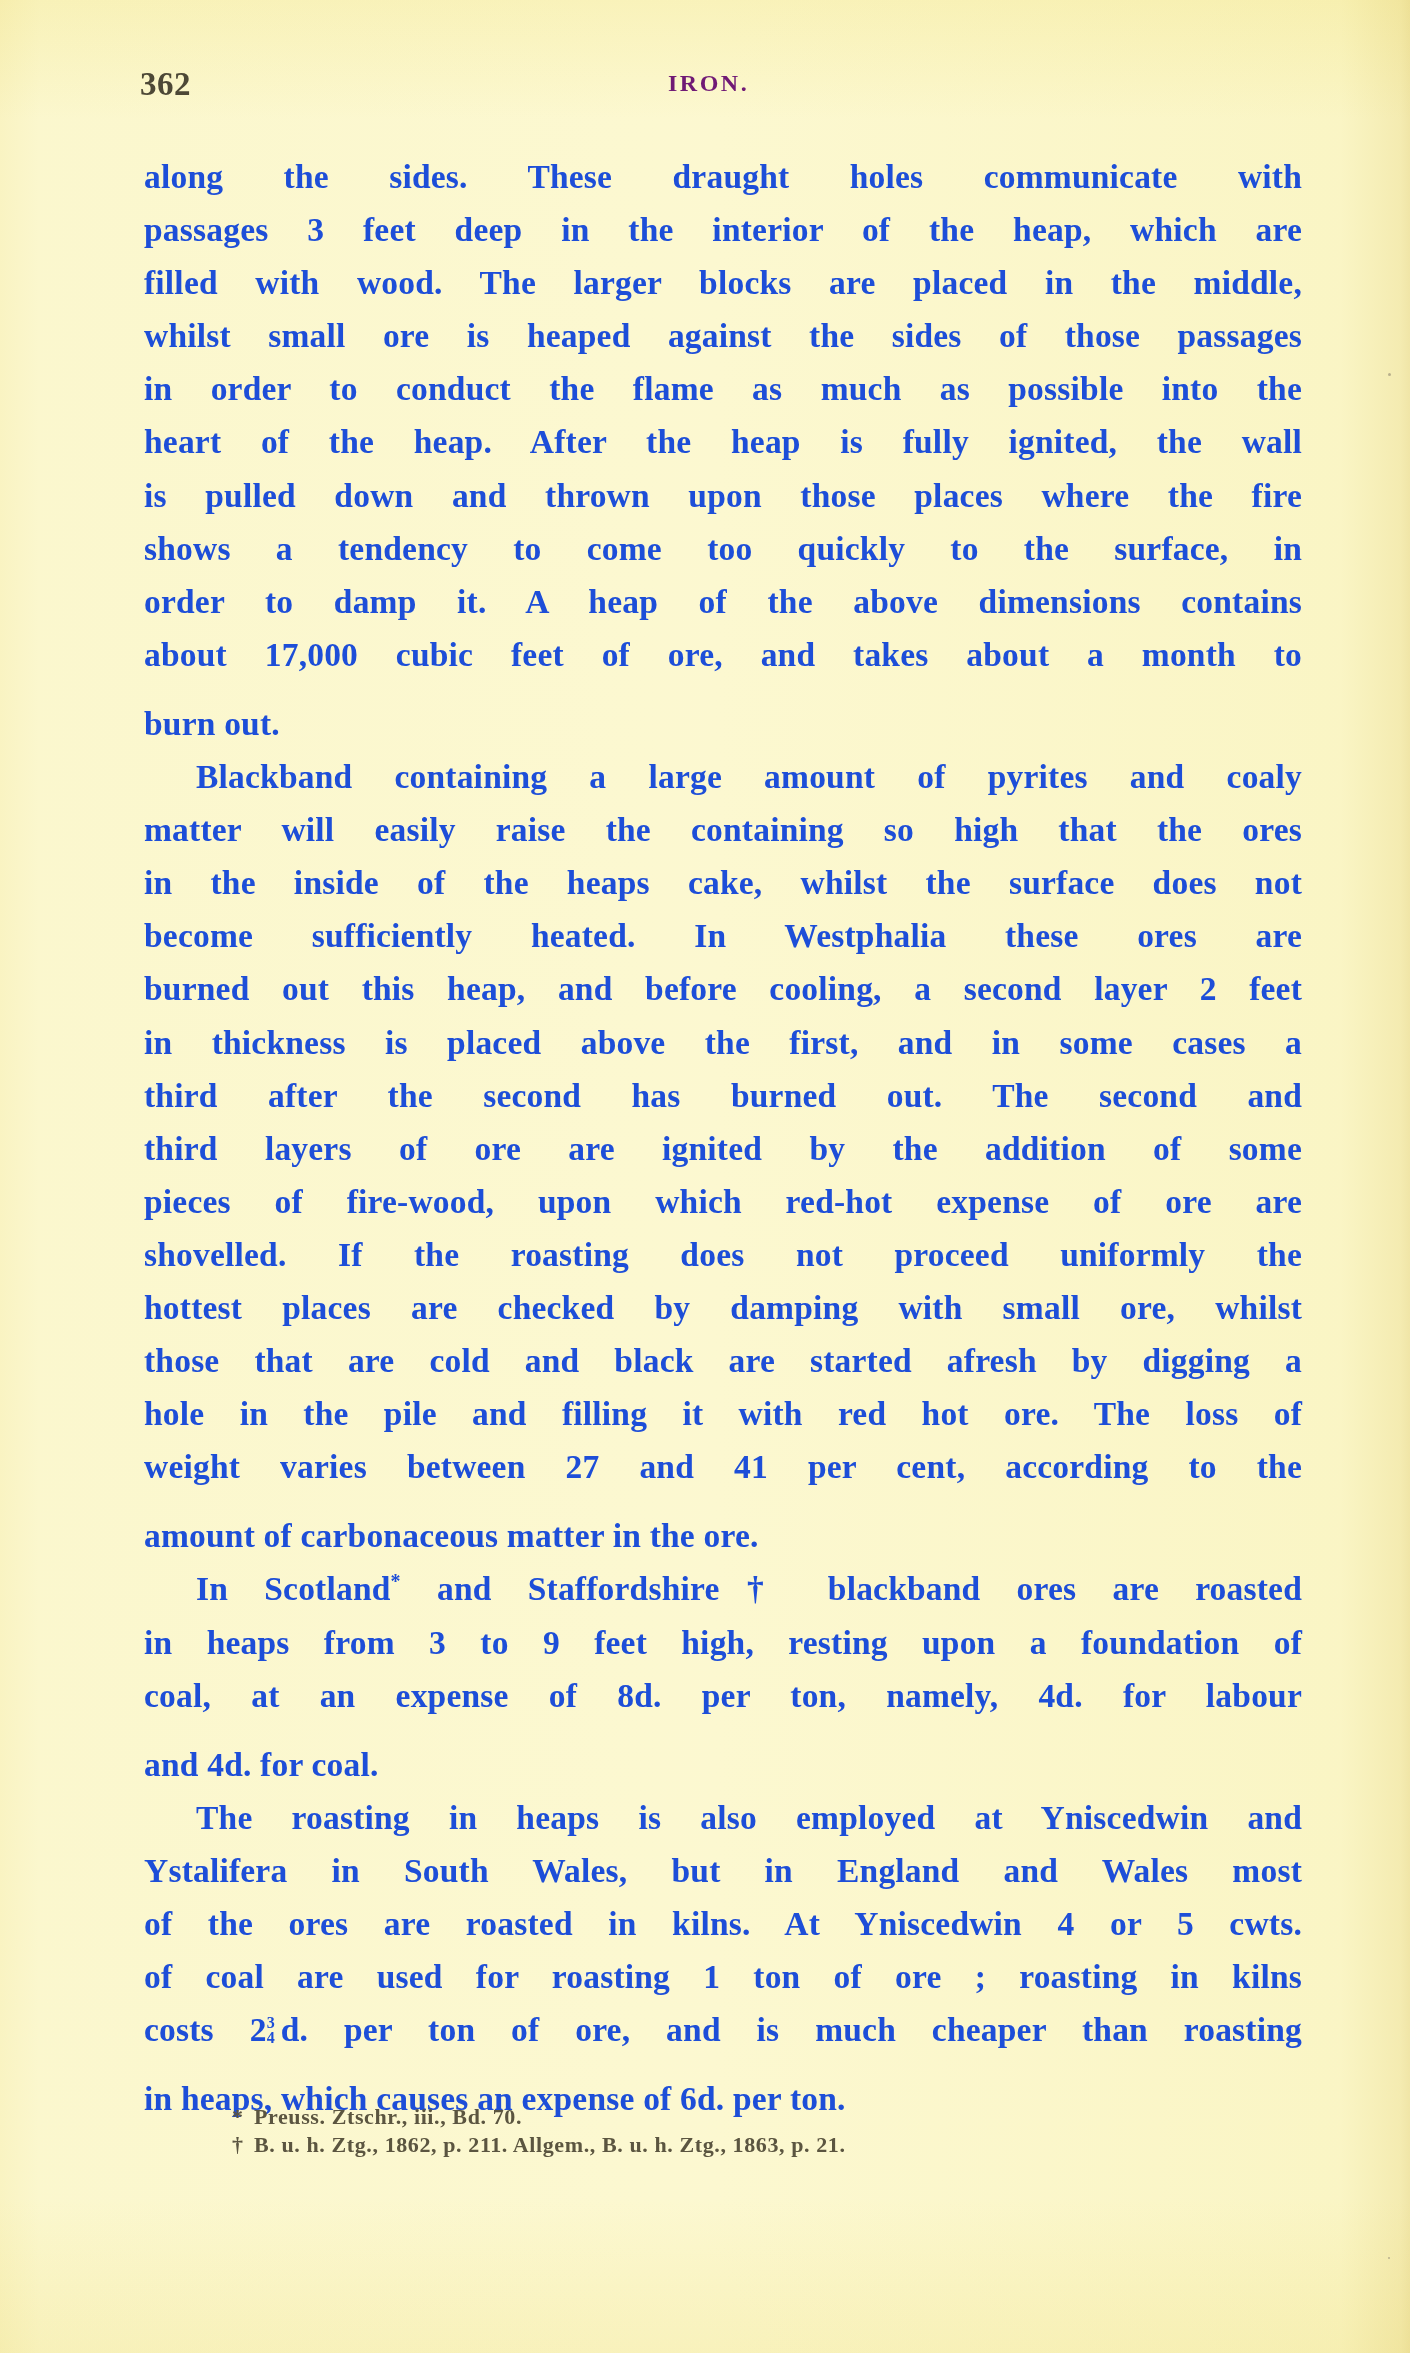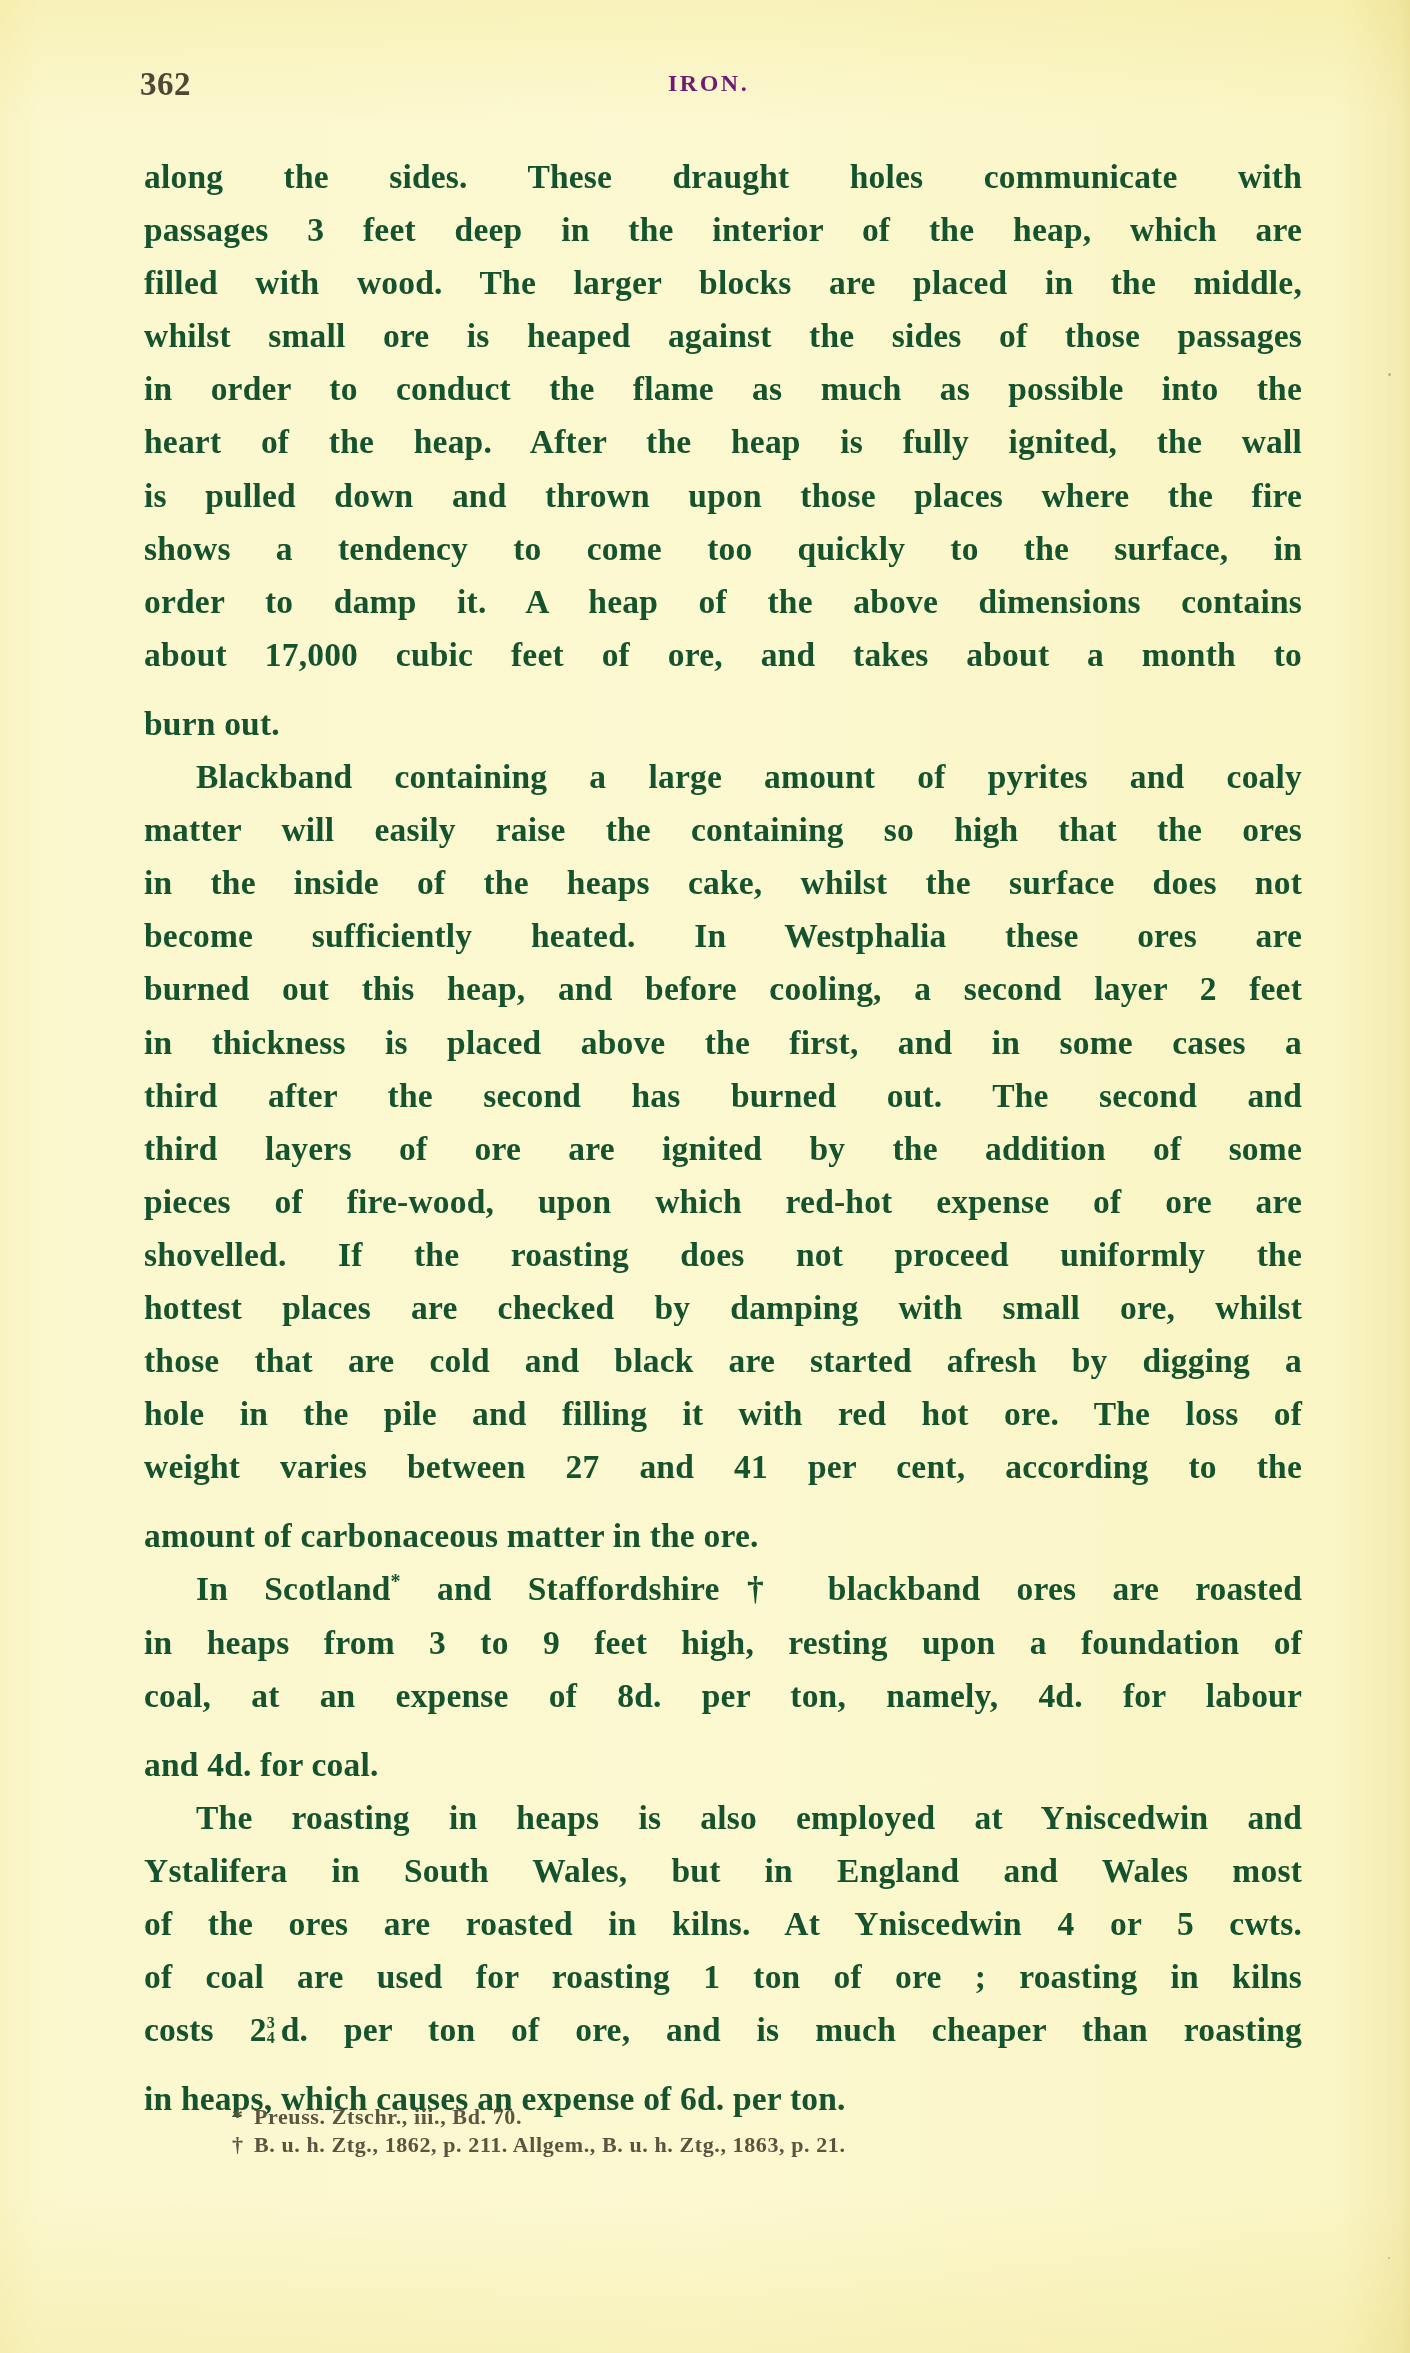--- a/index.html
+++ b/index.html
@@ -55,21 +55,21 @@
       top: 150px;
       width: 1158px;
     }
     .line {
       height: 53.1px;
       line-height: 53.1px;
       font-size: 33.5px;
       white-space: nowrap;
       text-align: justify;
       text-align-last: justify;
-      color: #14532d;
+      color: #1d4ed8;
       letter-spacing: 0.2px;
     }
     .line.last {
       text-align-last: left;
       margin-top: 16px;
     }
     .line.indent {
       padding-left: 52px;
     }
     .sup {

